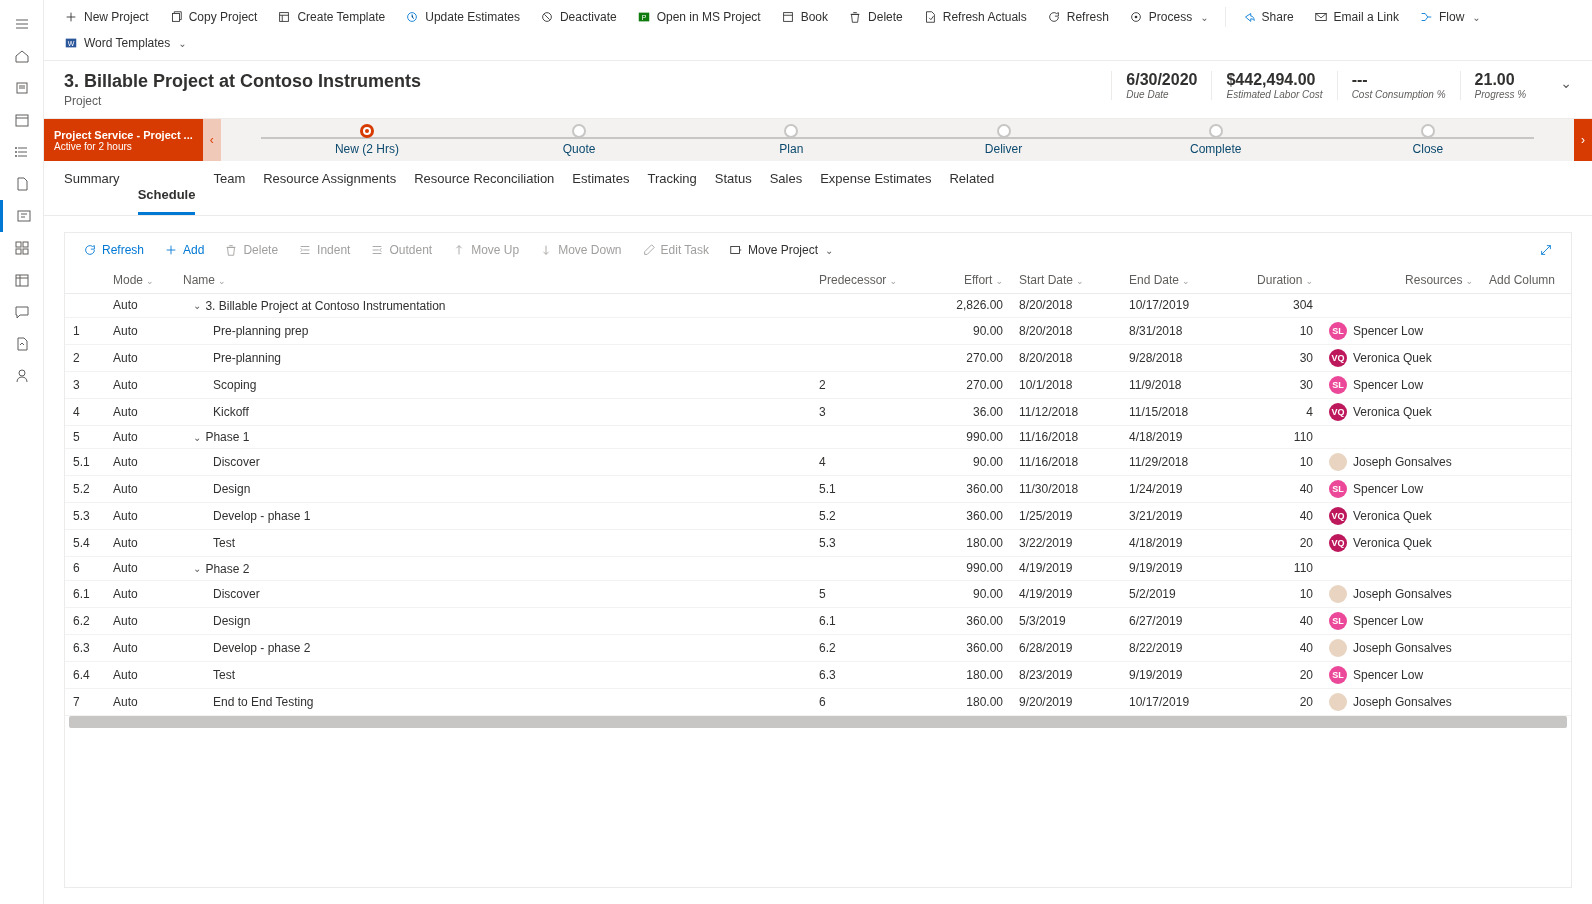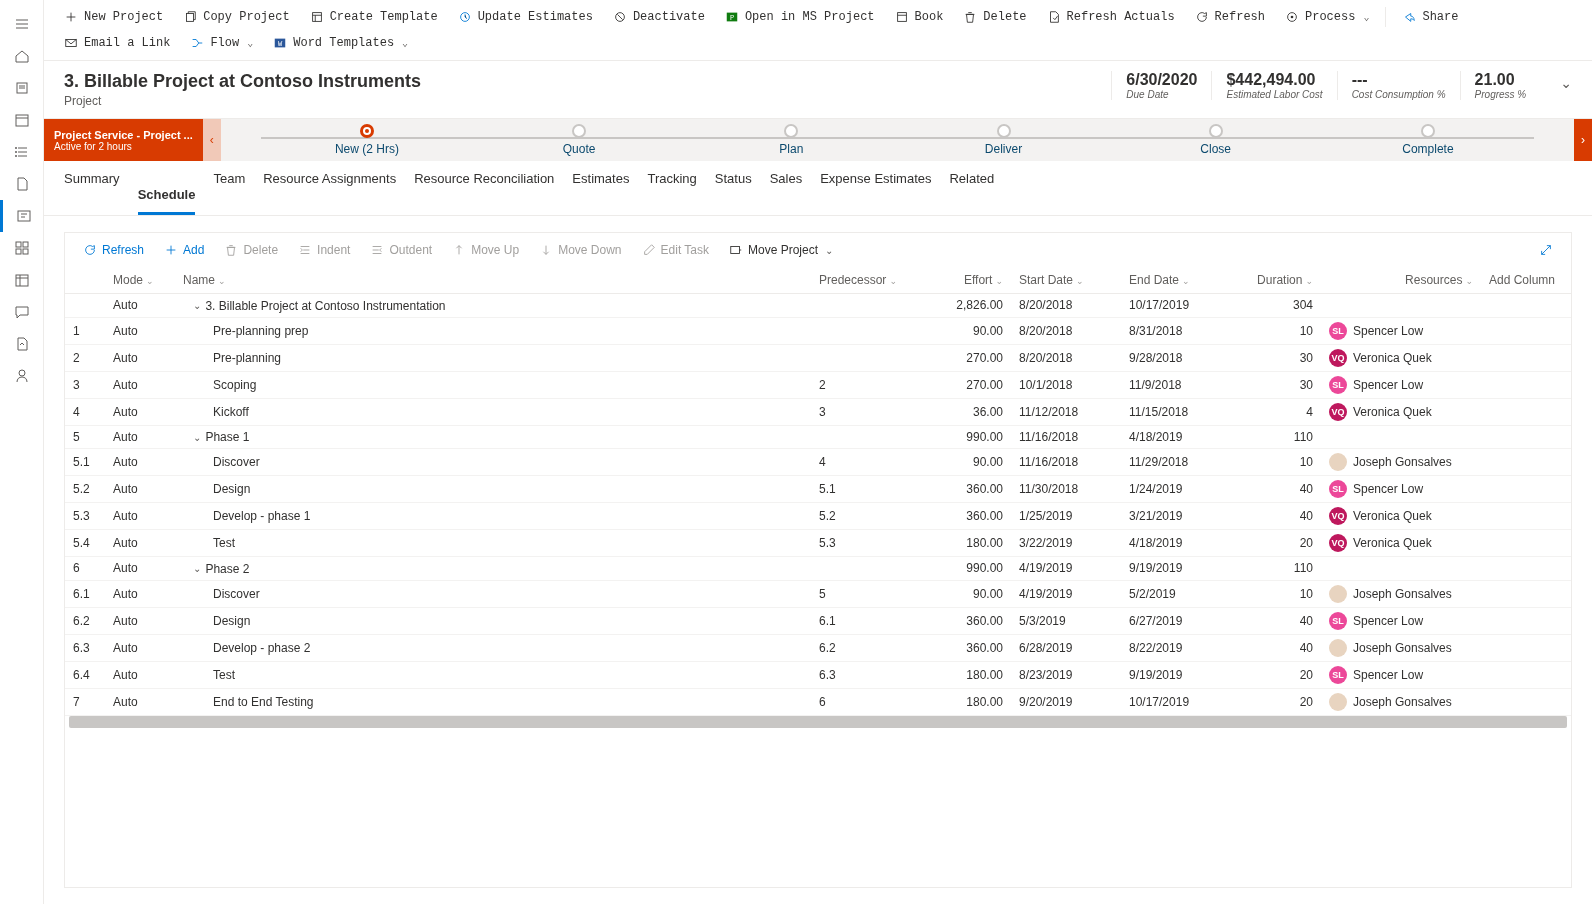--- a/index.html
+++ b/index.html
@@ -3,21 +3,21 @@
 <meta charset="utf-8">
 <style>
 * { margin: 0; padding: 0; box-sizing: border-box; }
 body { font-family: "Segoe UI", -apple-system, sans-serif; font-size: 12px; color: #323130; background: #fff; }
 .app { display: flex; height: 100vh; }
 .nav-rail { width: 44px; background: #fff; border-right: 1px solid #edebe9; display: flex; flex-direction: column; padding-top: 8px; }
 .nav-rail .nav-item { width: 44px; height: 32px; display: flex; align-items: center; justify-content: center; color: #605e5c; cursor: pointer; }
 .nav-rail .nav-item.active { border-left: 3px solid #0078d4; }
 .nav-rail .nav-item svg { width: 16px; height: 16px; }
 .main { flex: 1; display: flex; flex-direction: column; overflow: hidden; }
-.cmdbar { display: flex; align-items: center; padding: 6px 12px; border-bottom: 1px solid #edebe9; gap: 4px; flex-wrap: wrap; font-family: Liberation Mono, monospace; }
+.cmdbar { display: flex; align-items: center; padding: 6px 12px; border-bottom: 1px solid #edebe9; gap: 4px; flex-wrap: wrap; }
 .cmdbar .cmd { display: flex; align-items: center; gap: 6px; padding: 4px 8px; color: #323130; cursor: pointer; font-size: 12px; }
 .cmdbar .cmd svg { width: 14px; height: 14px; }
 .cmdbar .sep { width: 1px; height: 20px; background: #edebe9; margin: 0 4px; }
 .chev { margin-left: 2px; font-size: 10px; color: #605e5c; }
 .header { display: flex; align-items: flex-start; padding: 10px 20px; border-bottom: 1px solid #edebe9; gap: 20px; }
 .header .title-block { flex: 1; }
 .header h1 { font-size: 18px; font-weight: 600; }
 .header .subtitle { font-size: 12px; color: #605e5c; margin-top: 2px; }
 .header .metric { padding: 0 14px; border-left: 1px solid #edebe9; }
 .header .metric .val { font-size: 16px; font-weight: 600; }
@@ -293,25 +293,25 @@
           <div class="stage">
             <div class="dot"></div>
             <div>Plan</div>
           </div>
           <div class="stage">
             <div class="dot"></div>
             <div>Deliver</div>
           </div>
           <div class="stage">
             <div class="dot"></div>
-            <div>Close</div>
+            <div>Complete</div>
           </div>
           <div class="stage">
             <div class="dot"></div>
-            <div>Complete</div>
+            <div>Close</div>
           </div>
         </div>
       <div class="end-arrow">›</div>
     </div>
 
     <div class="tabs" id="tabs">
         <div class="tab">Summary</div>
         <div class="tab active">Schedule</div>
         <div class="tab">Team</div>
         <div class="tab">Resource Assignments</div>

